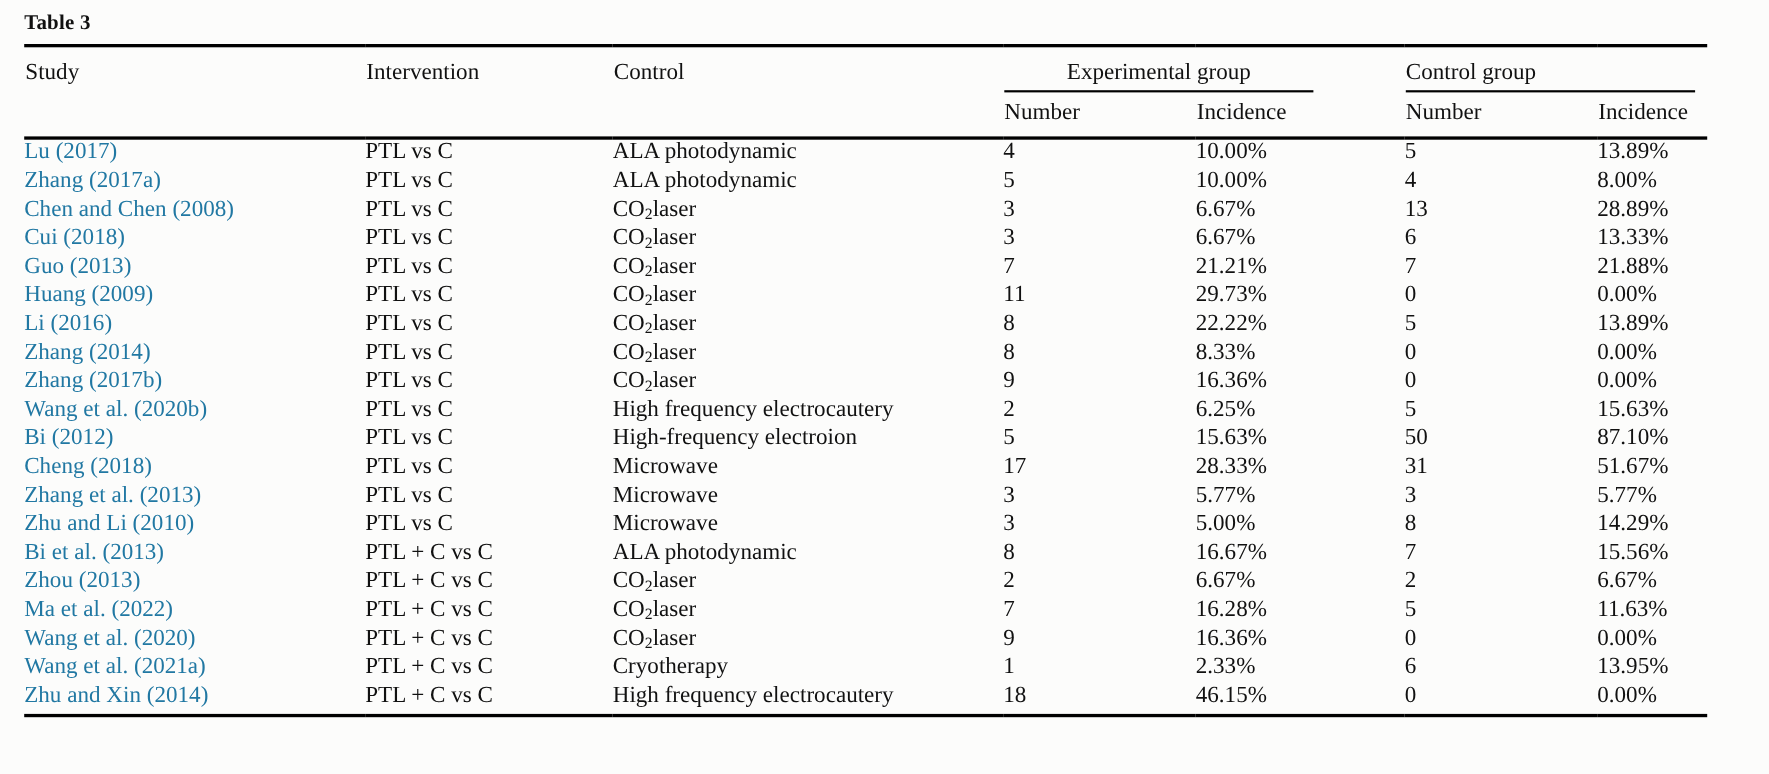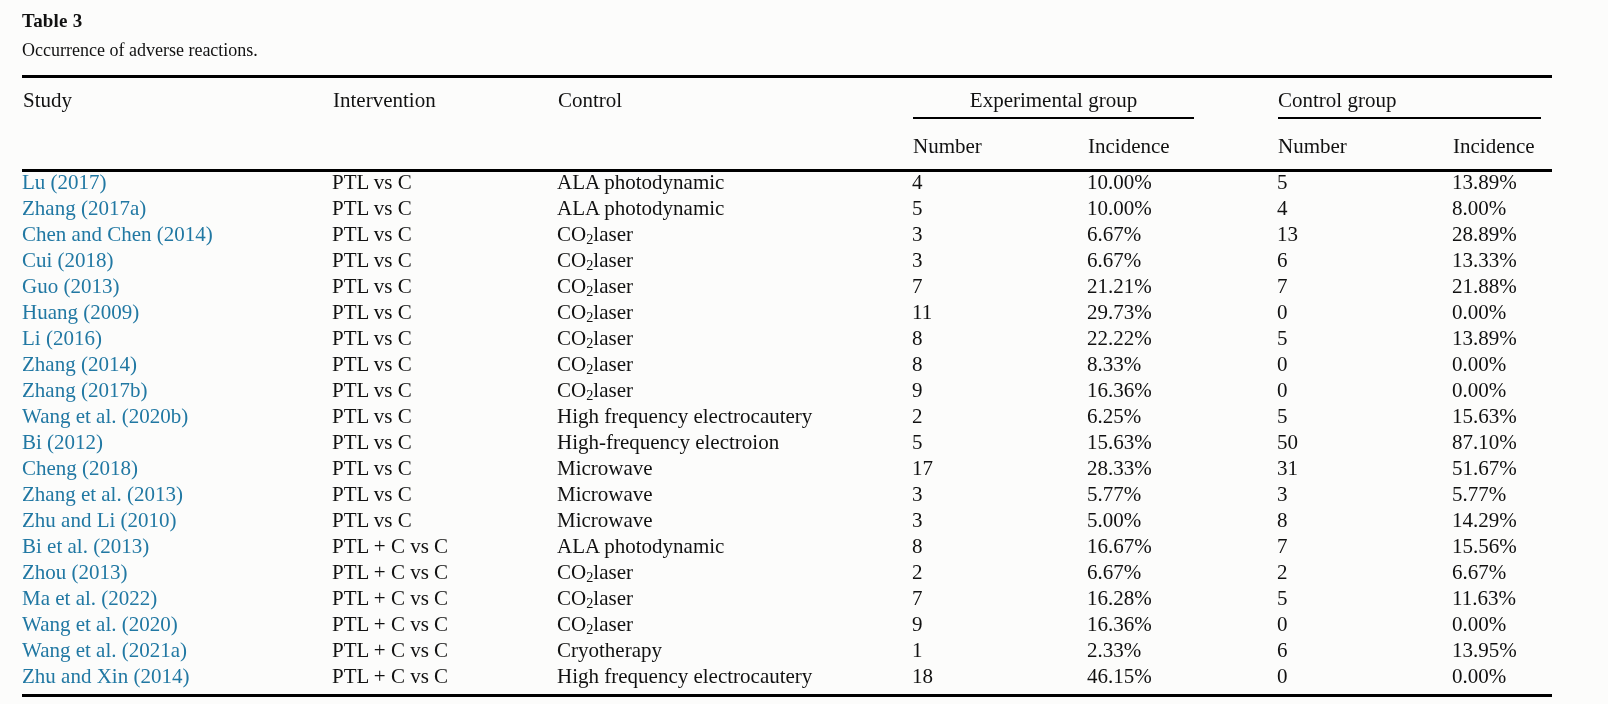--- a/index.html
+++ b/index.html
@@ -46,21 +46,21 @@
   thead th.rowspan-col {
     border-bottom: 3px solid #000000;
   }
   thead th.group-col .group-label {
     border-bottom: 2px solid #000000;
     padding-bottom: 6px;
   }
   thead th.group-col.exp .group-label { margin-right: 82px; text-align: center; }
   thead th.group-col.ctrl .group-label { margin-right: 10px; }
   thead tr.row-2 th {
-    padding-top: 16px;
+    padding-top: 6px;
     padding-bottom: 12px;
     border-bottom: 3px solid #000000;
   }
   tbody td {
     padding: 2.5px 0;
     line-height: 21px;
     vertical-align: top;
     overflow: hidden;
     white-space: nowrap;
   }
@@ -74,21 +74,20 @@
     font-size: 0.68em;
     line-height: 0;
     vertical-align: -0.22em;
   }
 </style>
 </head>
 <body>
 
 <div class="page">
   <h2 class="table-title">Table 3</h2>
-  <p class="table-caption">Occurrence of adverse reactions.</p>
 
   <table class="data-table">
     <colgroup>
       <col style="width:310px">
       <col style="width:225px">
       <col style="width:355px">
       <col style="width:175px">
       <col style="width:190px">
       <col style="width:175px">
       <col style="width:100px">
@@ -125,21 +124,21 @@
         <tr>
           <td><span class="study-link">Zhang (2017a)</span></td>
           <td>PTL vs C</td>
           <td>ALA photodynamic</td>
           <td>5</td>
           <td>10.00%</td>
           <td>4</td>
           <td>8.00%</td>
         </tr>
         <tr>
-          <td><span class="study-link">Chen and Chen (2014)</span></td>
+          <td><span class="study-link">Chen and Chen (2008)</span></td>
           <td>PTL vs C</td>
           <td>CO<sub>2</sub>laser</td>
           <td>3</td>
           <td>6.67%</td>
           <td>13</td>
           <td>28.89%</td>
         </tr>
         <tr>
           <td><span class="study-link">Cui (2018)</span></td>
           <td>PTL vs C</td>

